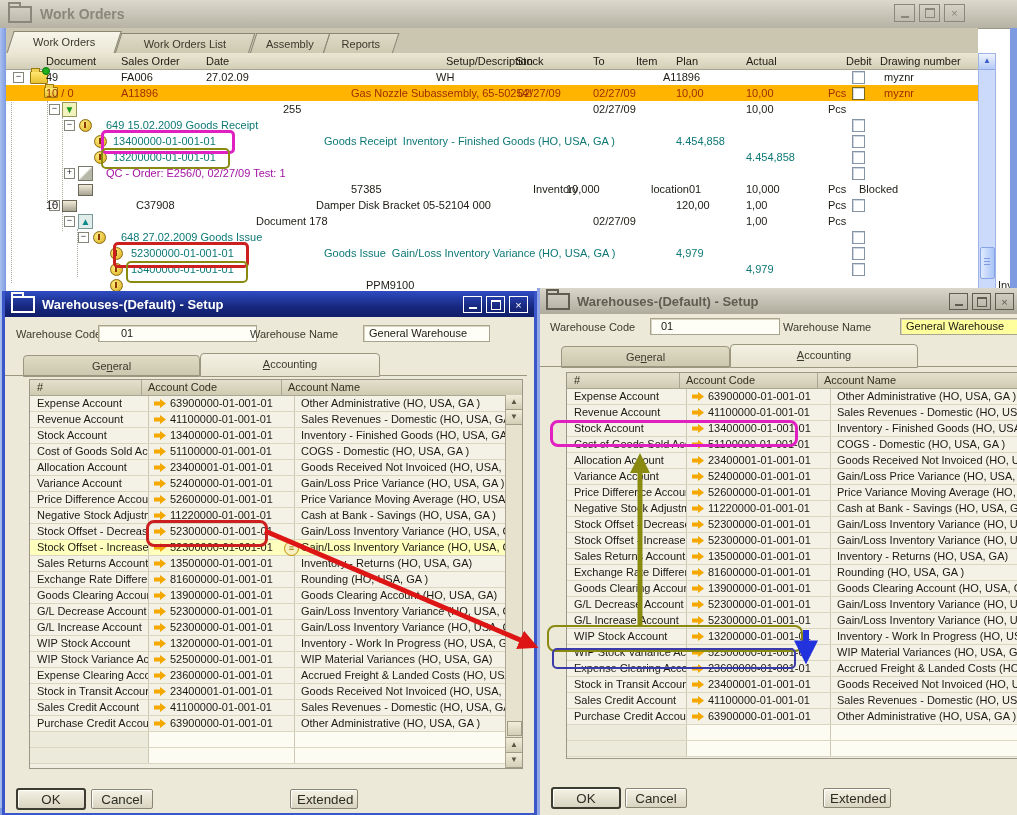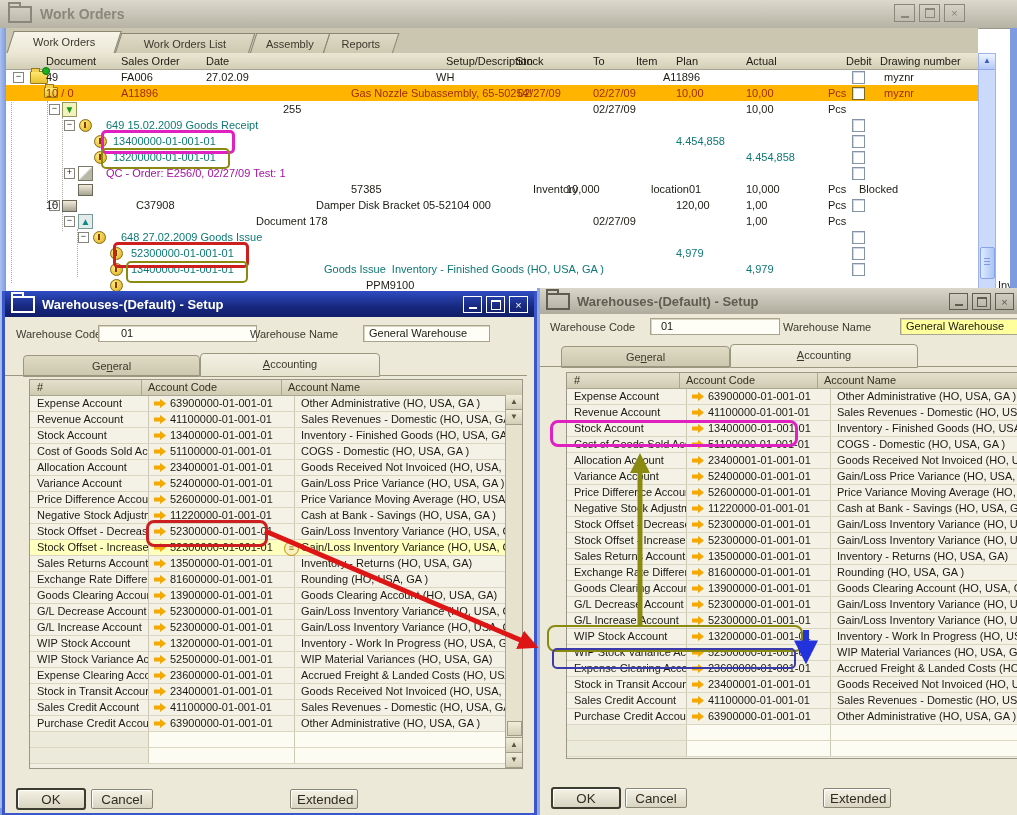--- a/index.html
+++ b/index.html
@@ -212,20 +212,21 @@
     <div class="worow" style="top:48px">
       <span class="tbtn" style="left:58px">−</span>
       <span class="coin" style="left:73px"></span>
       <span class="cell teal" style="left:100px">649 15.02.2009 Goods Receipt</span>
       <span class="cb"></span>
     </div>
 
     <div class="worow" style="top:64px">
       <span class="coin" style="left:88px"></span>
       <span class="cell teal" style="left:107px">13400000-01-001-01</span>
+      <span class="cell teal" style="left:318px">Goods Receipt&nbsp;&nbsp;Inventory - Finished Goods (HO, USA, GA )</span>
       <span class="cell num teal" style="left:670px;width:78px">4.454,858</span>
       <span class="cb"></span>
     </div>
 
     <div class="worow" style="top:80px">
       <span class="coin" style="left:88px"></span>
       <span class="cell teal" style="left:107px">13200000-01-001-01</span>
       <span class="cell num teal" style="left:740px;width:77px">4.454,858</span>
       <span class="cb"></span>
     </div>
@@ -272,28 +273,28 @@
     <div class="worow" style="top:160px">
       <span class="tbtn" style="left:72px">−</span>
       <span class="coin" style="left:87px"></span>
       <span class="cell teal" style="left:115px">648 27.02.2009 Goods Issue</span>
       <span class="cb"></span>
     </div>
 
     <div class="worow" style="top:176px">
       <span class="coin" style="left:104px"></span>
       <span class="cell teal" style="left:125px">52300000-01-001-01</span>
+      <span class="cell teal" style="left:318px">Goods Issue&nbsp;&nbsp;Gain/Loss Inventory Variance (HO, USA, GA )</span>
       <span class="cell num teal" style="left:670px;width:78px">4,979</span>
       <span class="cb"></span>
     </div>
 
     <div class="worow" style="top:192px">
       <span class="coin" style="left:104px"></span>
       <span class="cell teal" style="left:125px">13400000-01-001-01</span>
-      <span class="cell teal" style="left:318px">Goods Issue&nbsp;&nbsp;Inventory - Finished Goods (HO, USA, GA )</span>
       <span class="cell num teal" style="left:740px;width:77px">4,979</span>
       <span class="cb"></span>
     </div>
 
     <div class="worow" style="top:208px">
       <span class="coin" style="left:104px"></span>
       <span class="cell" style="left:360px">PPM9100</span>
       <span class="cell" style="left:992px">Inve</span>
     </div>
   </div>

